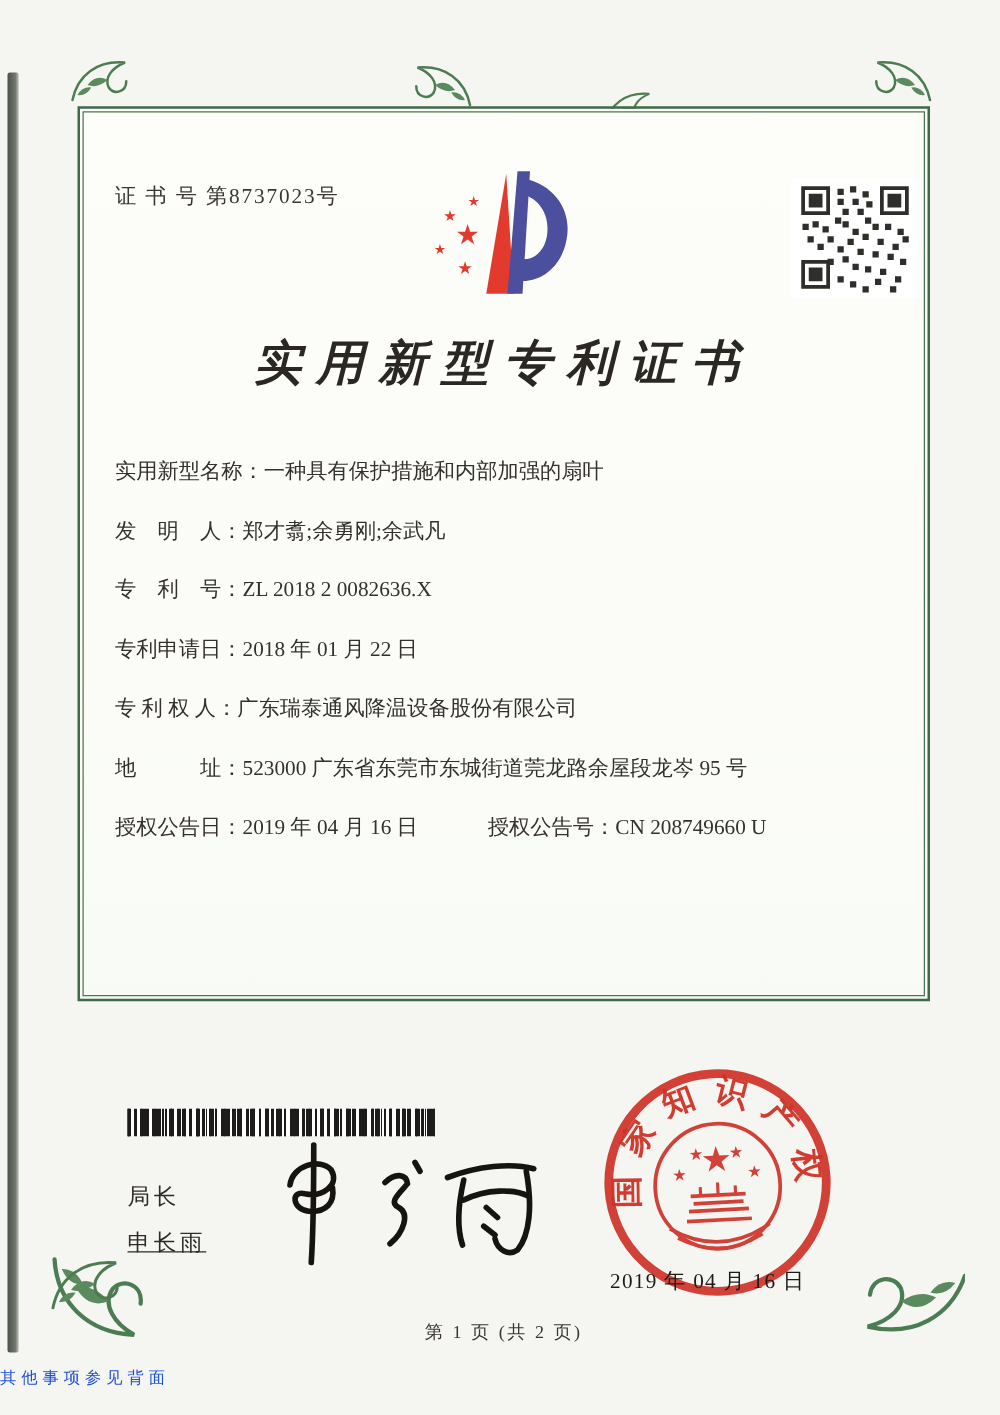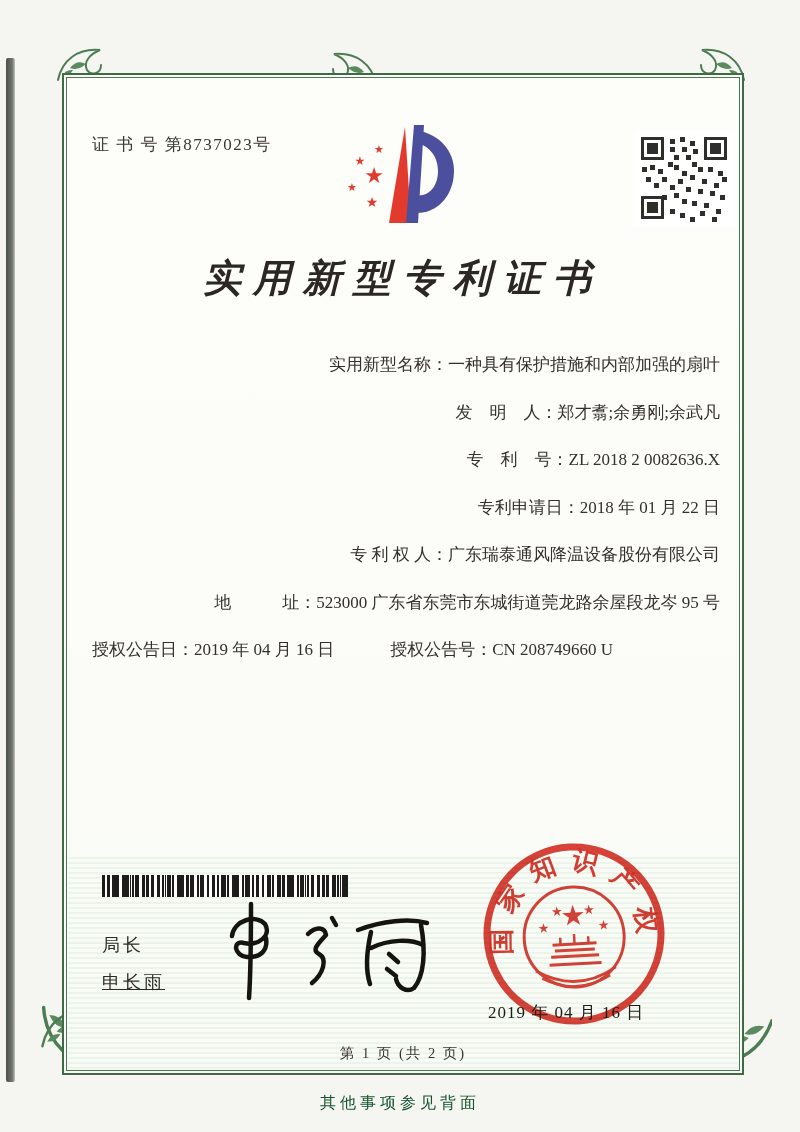--- a/index.html
+++ b/index.html
@@ -9,21 +9,21 @@
     font-family:"Liberation Serif","DejaVu Serif",serif;
     color:#332f2b;
   }
   .page{position:absolute;inset:0;}
   .scan-strip{
     position:absolute;left:6px;top:58px;width:9px;height:1024px;
     background:linear-gradient(90deg,#2e332c,#5a6156 70%,#b9bdb3);
     border-radius:2px;opacity:.85;
   }
   .frame{
-    position:absolute;left:62px;top:73px;width:682px;height:1002px;
+    position:absolute;left:62px;top:85px;width:682px;height:716px;
     border:2px solid #3e6a45;
     background:linear-gradient(180deg,#fdfdfa 0%,#fbfcf8 70%,#f8fbf5 100%);
     box-sizing:border-box;
   }
   .frame-inner{
     position:absolute;inset:2px;border:1px solid #4a7751;pointer-events:none;
   }
   .guilloche{
     position:absolute;left:4px;right:4px;top:782px;bottom:4px;
     background:
@@ -33,21 +33,21 @@
   .cert-no{
     position:absolute;left:28px;top:58px;font-size:17px;letter-spacing:1.5px;color:#3a3632;
   }
   .logo{position:absolute;left:268px;top:46px;}
   .qr{position:absolute;left:569px;top:56px;background:#fff;}
   .title{
     position:absolute;left:0;top:178px;width:100%;margin:0;text-align:center;
     font-size:38px;font-weight:700;letter-spacing:12px;color:#2b2824;font-style:italic;
   }
   .fields{position:absolute;left:28px;top:276px;width:628px;font-size:17px;}
-  .field-row{margin-bottom:20.5px;line-height:27px;white-space:nowrap;text-align:right;}
+  .field-row{margin-bottom:20.5px;line-height:27px;white-space:nowrap;}
   .flabel{color:#34302b;}
   .fvalue{color:#34302b;}
   .grant-row{line-height:27px;white-space:nowrap;}
   .grant-gap{display:inline-block;width:56px;}
   .paras{
     position:absolute;left:28px;top:602px;width:628px;
     font-size:17px;line-height:27.5px;text-align:justify;color:#35312c;
   }
   .paras p{margin:0;text-indent:2em;}
   .barcode{
@@ -65,22 +65,22 @@
   .seal{position:absolute;left:414px;top:763px;transform:rotate(-3deg);mix-blend-mode:multiply;}
   .seal-date{
     position:absolute;left:424px;top:926px;font-size:17px;color:#1e1b17;
     letter-spacing:1px;z-index:5;
   }
   .page-num{
     position:absolute;left:0;top:969px;width:100%;text-align:center;
     font-size:14.5px;letter-spacing:2px;color:#3a3631;
   }
   .back-note{
-    position:absolute;left:0;top:1093px;width:100%;text-align:center;
-    font-size:16px;letter-spacing:4px;color:#14532d;
+    position:absolute;left:0;top:1093px;width:100%;text-align:left;
+    font-size:13px;letter-spacing:4px;color:#1d4ed8;
   }
   .flourish{position:absolute;pointer-events:none;}
 </style>
 </head>
 <body>
 
 <div class="page">
 
   <div class="scan-strip"></div>
 

